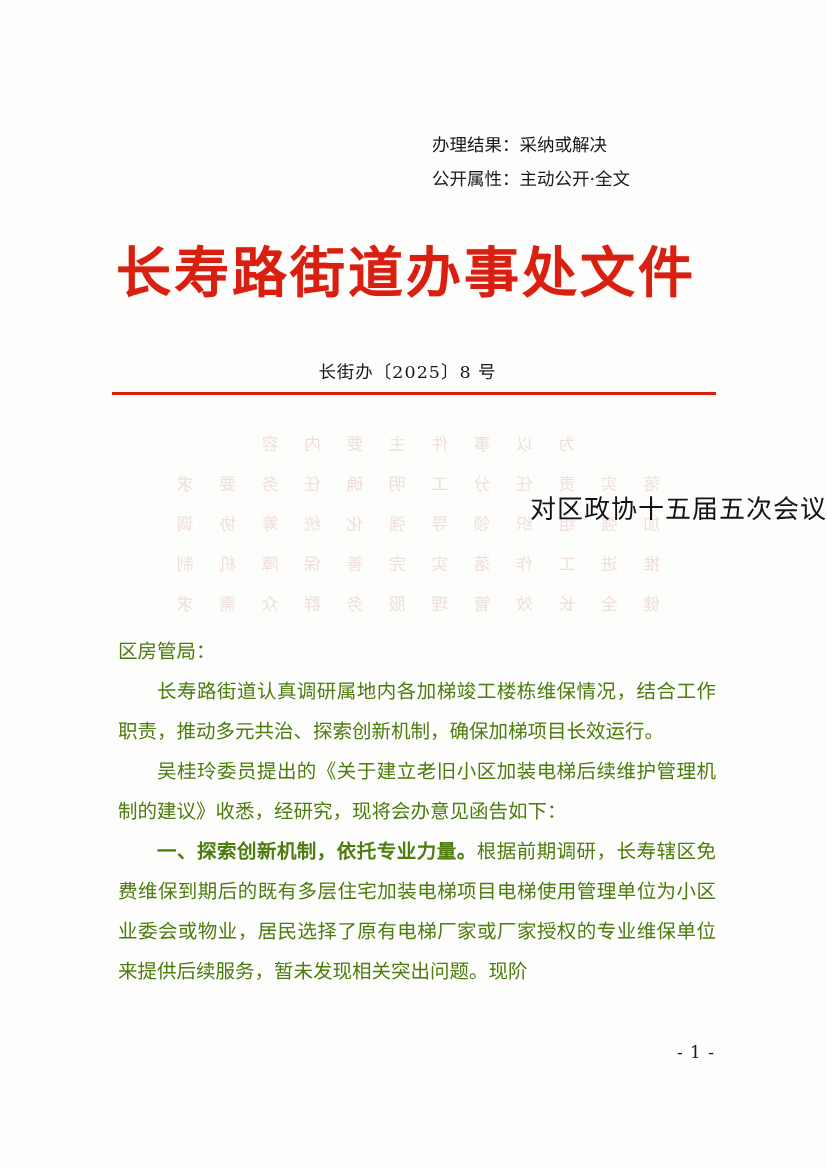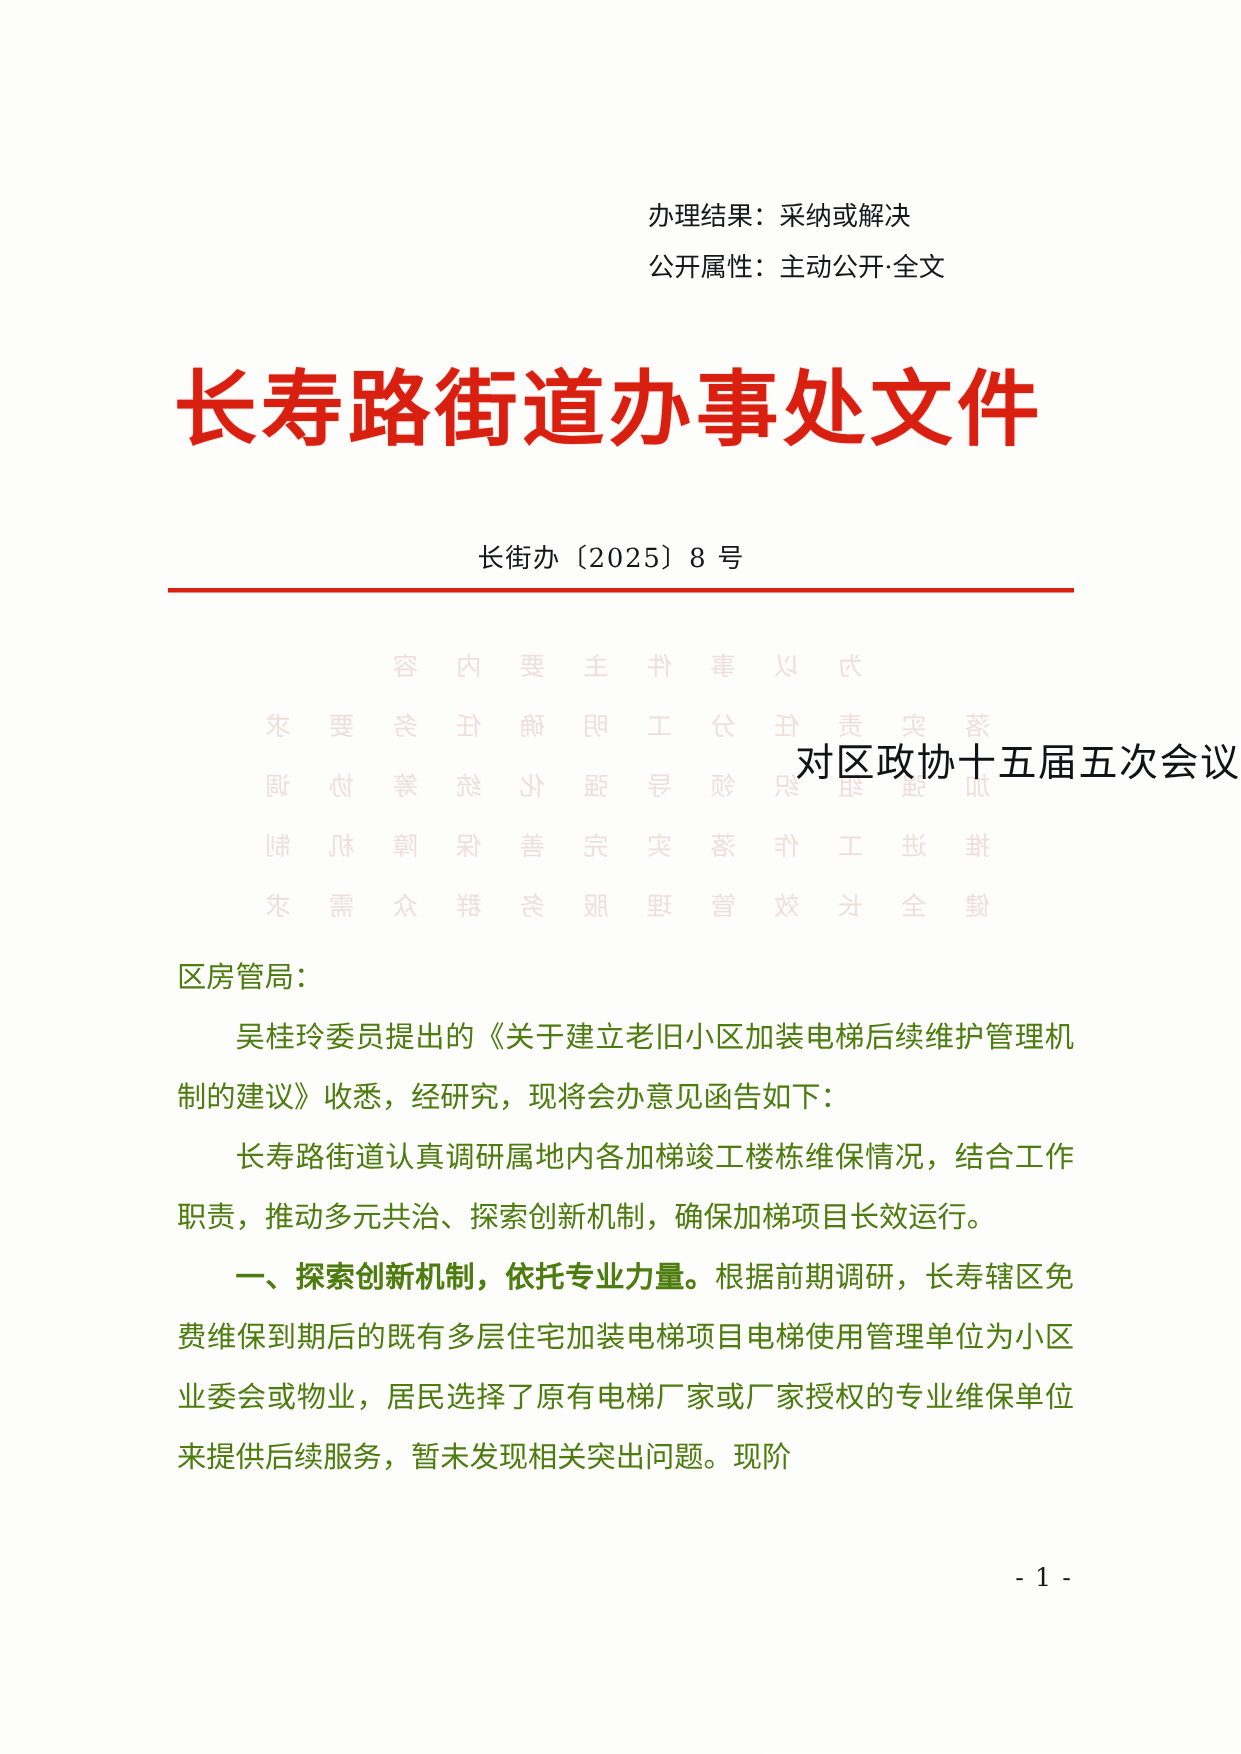--- a/index.html
+++ b/index.html
@@ -161,21 +161,21 @@
     <div class="doc-number">长街办〔2025〕8 号</div>
 
     <div class="red-rule"></div>
 
     <div class="subject">
       <div>对区政协十五届五次会议</div>
     </div>
 
     <div class="body-text">
       <p>区房管局：</p>
+      <p class="indent">长寿路街道认真调研属地内各加梯竣工楼栋维保情况，结合工作职责，推动多元共治、探索创新机制，确保加梯项目长效运行。</p>
       <p class="indent">吴桂玲委员提出的《关于建立老旧小区加装电梯后续维护管理机制的建议》收悉，经研究，现将会办意见函告如下：</p>
-      <p class="indent">长寿路街道认真调研属地内各加梯竣工楼栋维保情况，结合工作职责，推动多元共治、探索创新机制，确保加梯项目长效运行。</p>
       <p class="indent"><b>一、探索创新机制，依托专业力量。</b><span>根据前期调研，长寿辖区免费维保到期后的既有多层住宅加装电梯项目电梯使用管理单位为小区业委会或物业，居民选择了原有电梯厂家或厂家授权的专业维保单位来提供后续服务，暂未发现相关突出问题。现阶</span></p>
     </div>
 
     <div class="page-number">- 1 -</div>
 
   </div>
 </div>
 
 </body></html>

